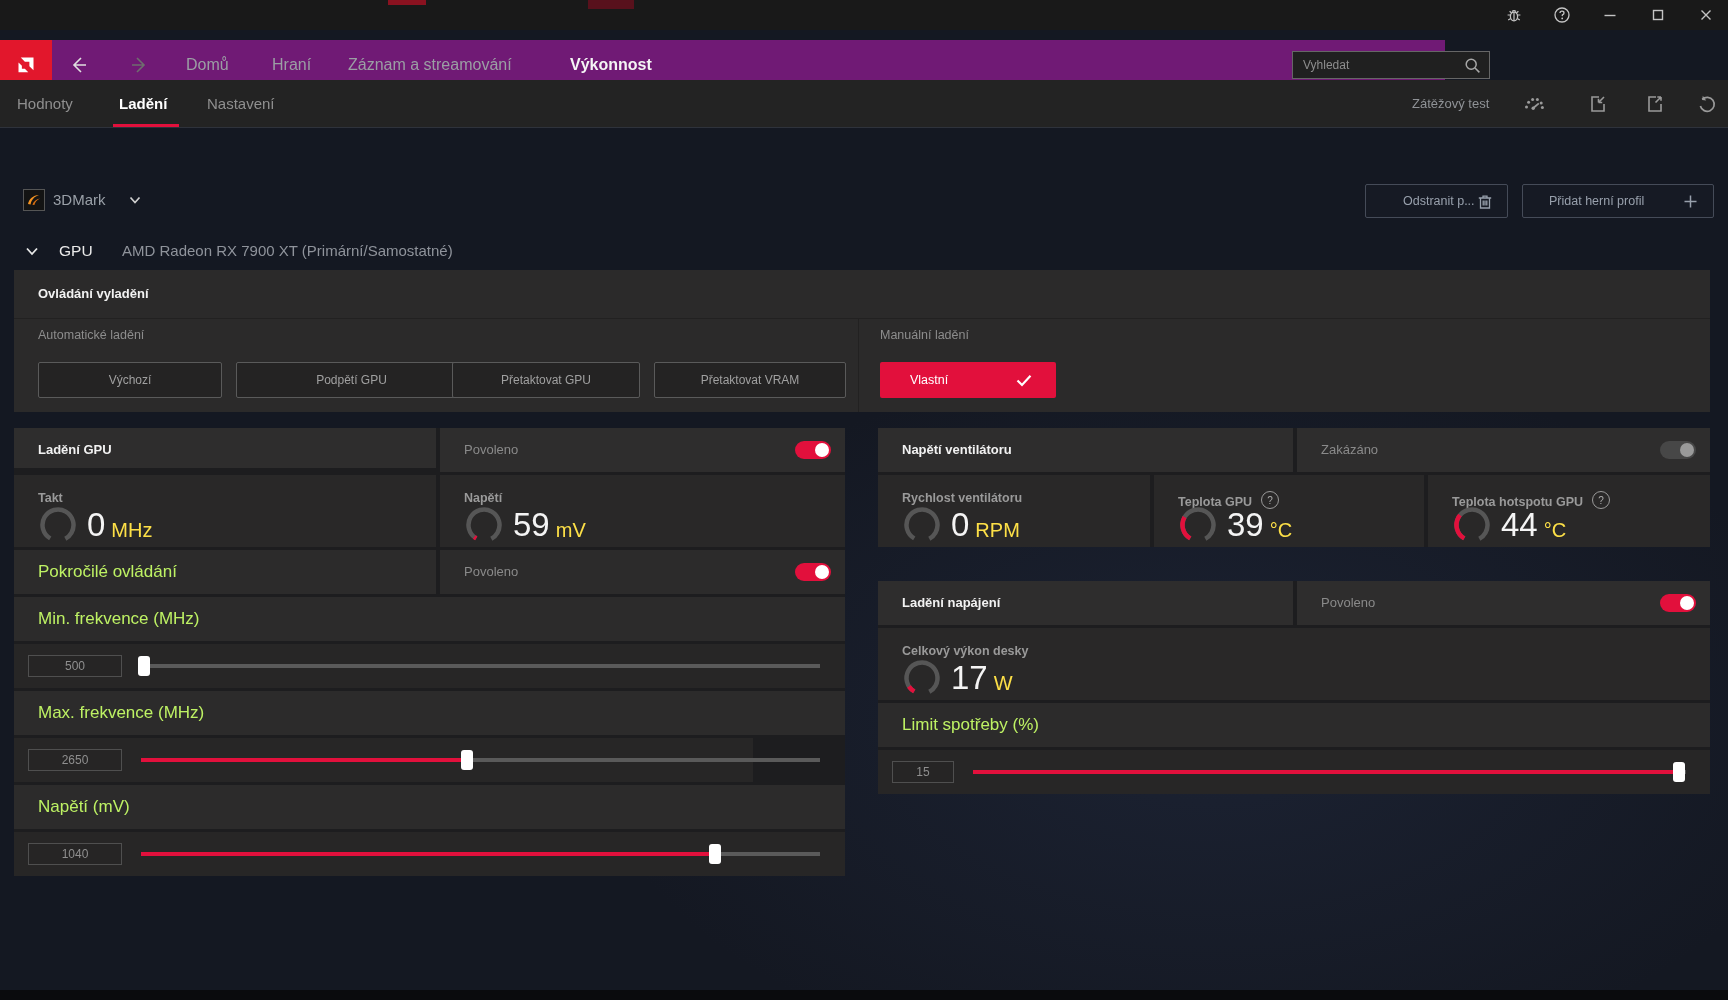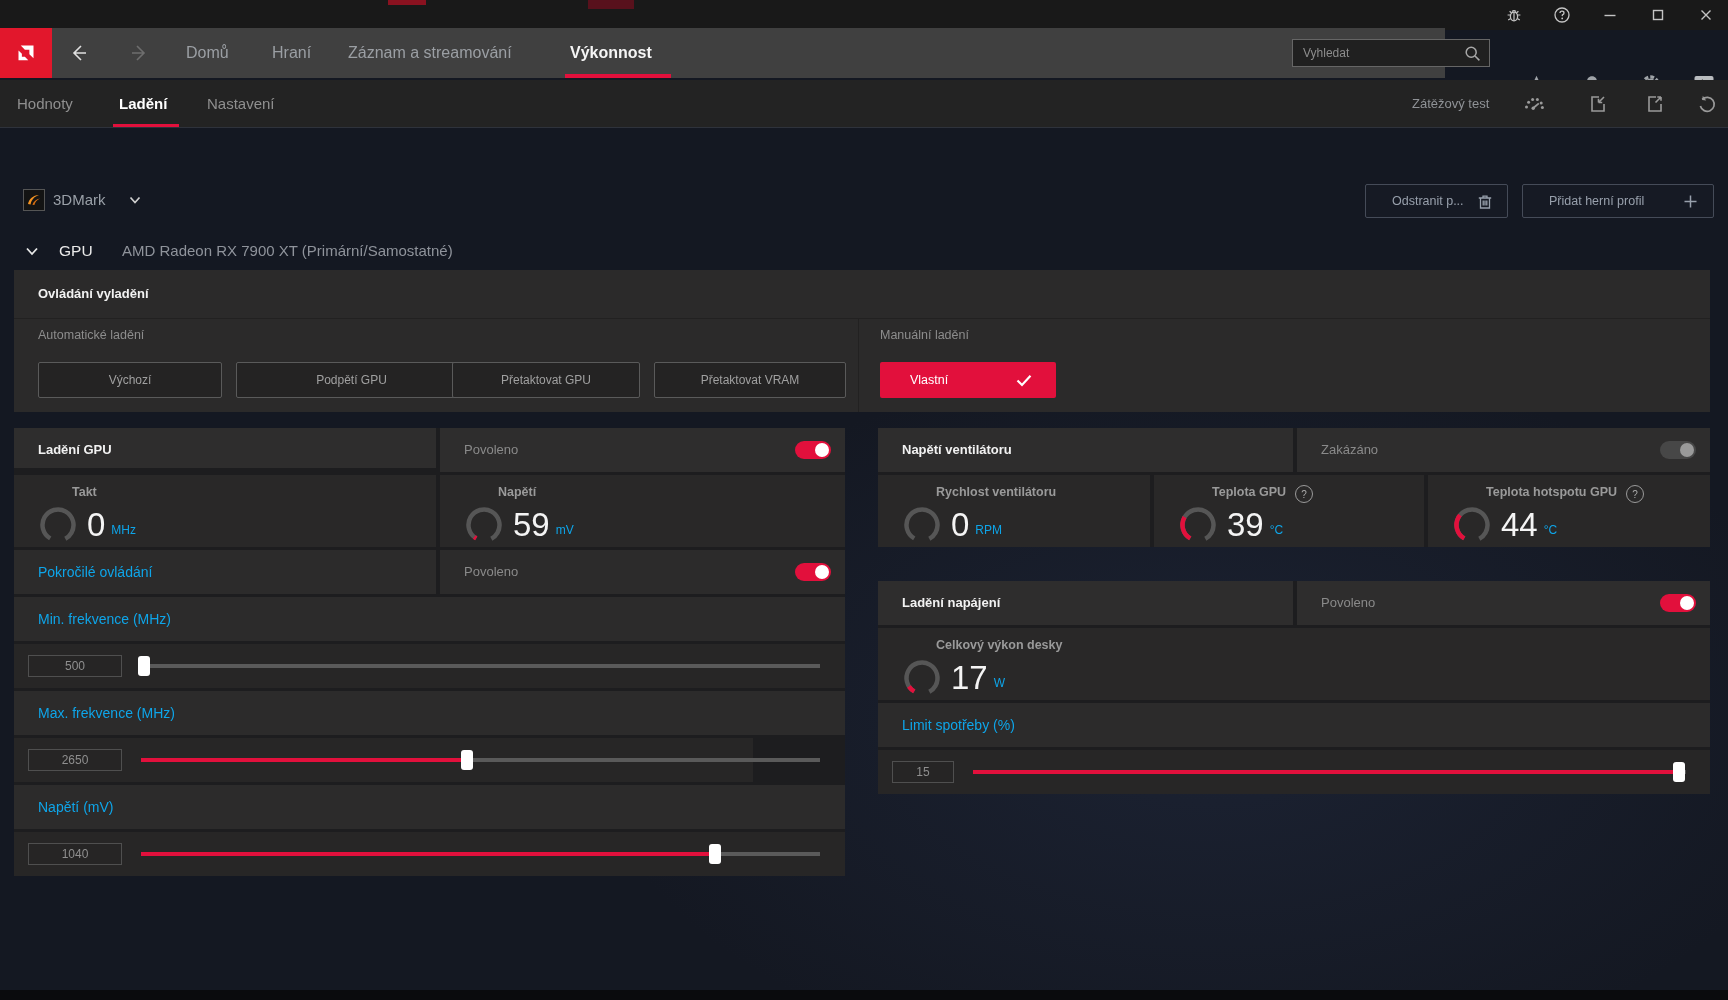--- a/index.html
+++ b/index.html
@@ -7,21 +7,21 @@
     font-family:"Liberation Sans",sans-serif;background:#141822;
     -webkit-font-smoothing:antialiased;}
   .abs{position:absolute;}
   
   #titlebar{left:0;top:0;width:1728px;height:30px;background:#191919;}
   .tb-art1{left:388px;top:0;width:38px;height:5px;background:#8a1220;}
   .tb-art2{left:588px;top:0;width:46px;height:9px;background:#6d0f1d;opacity:.75;}
   .tb-btn{top:0;width:34px;height:30px;display:flex;align-items:center;justify-content:center;cursor:pointer;}
   .tb-btn svg{stroke:#c4c4c4;fill:none;stroke-width:1.4;}
   
-  #navbar{left:0;top:28px;width:1445px;height:50px;background:#404040;}
+  #navbar{left:0;top:40px;width:1445px;height:50px;background:#701a75;}
   #logo-tile{left:0;top:0;width:52px;height:50px;background:#e2172c;display:flex;align-items:center;justify-content:center;}
   .nav-arrow{top:0;width:36px;height:50px;display:flex;align-items:center;justify-content:center;}
   .nav-item{top:0;height:50px;line-height:50px;font-size:16px;color:#9b9fa4;cursor:pointer;white-space:nowrap;}
   .nav-item.active{color:#f5f5f5;font-weight:700;}
   #nav-underline{left:565px;top:46px;width:106px;height:4px;background:#e2103c;}
   #search-box{left:1292px;top:11px;width:198px;height:28px;background:#202020;border:1px solid #666;
     display:flex;align-items:center;box-sizing:border-box;padding:0 8px;}
   #search-box input{flex:1;background:transparent;border:none;outline:none;color:#cfcfcf;
     font-size:12px;font-family:"Liberation Sans",sans-serif;}
   #search-box input::placeholder{color:#8d8d8d;}
@@ -47,25 +47,25 @@
   .gpu-name{font-size:15px;color:#8f939b;}
   
   .panel{background:#1d1d1f;}
   .cell{position:absolute;box-sizing:border-box;}
   .c-head{background:#2e2d2d;}
   .c-body{background:#292828;}
   .c-row{background:#2c2b2b;}
   .c-slider{background:#272626;}
   .head-title{position:absolute;left:24px;top:0;height:44px;line-height:44px;font-size:13px;font-weight:700;color:#f2f2f2;white-space:nowrap;}
   .head-status{position:absolute;left:24px;top:0;height:44px;line-height:44px;font-size:13px;color:#8a8a8a;}
-  .row-label{position:absolute;left:24px;top:0;height:44px;line-height:44px;font-size:14px;color:#0ea5e9;white-space:nowrap;}
-  .glabel{position:absolute;left:24px;top:10px;font-size:12.5px;font-weight:700;color:#9a9a9a;display:flex;align-items:flex-start;white-space:nowrap;margin-left:34px;}
+  .row-label{position:absolute;left:24px;top:0;height:44px;line-height:44px;font-size:17px;color:#bef264;white-space:nowrap;}
+  .glabel{position:absolute;left:24px;top:16px;font-size:12.5px;font-weight:700;color:#9a9a9a;display:flex;align-items:flex-end;white-space:nowrap;}
   .grow{position:absolute;left:24px;top:30px;display:flex;align-items:center;}
   .gval{font-size:33px;color:#f4f4f4;margin-left:9px;}
-  .gunit{font-size:12px;color:#0ea5e9;margin-left:6px;margin-top:10px;}
+  .gunit{font-size:20px;color:#fde047;margin-left:6px;margin-top:10px;}
   .garc-bg{fill:none;stroke:#565656;stroke-width:4.5;}
   .garc-fg{fill:none;stroke:#e2103c;stroke-width:4.5;}
   .help-badge{width:16px;height:16px;border:1px solid #9a9a9a;border-radius:50%;margin-left:9px;
     display:inline-flex;align-items:center;justify-content:center;font-size:10px;font-weight:400;color:#ababab;cursor:pointer;}
   
   .toggle{position:absolute;width:36px;height:18px;border-radius:9px;cursor:pointer;}
   .toggle .knob{position:absolute;top:2px;width:14px;height:14px;border-radius:50%;}
   .toggle.on{background:#e2103c;}
   .toggle.on .knob{right:2px;background:#ffffff;}
   .toggle.off{background:#474747;}
@@ -228,21 +228,21 @@
         <path d="M6.4 12.8 C7.6 9.4 10 7 14 6.4 C10.8 8 9 9.8 8.4 13 Z" fill="#d86f12"></path>
       </svg>
     </div>
     <div class="abs" id="game-name">3DMark</div>
     <div class="abs" style="left:124px;top:61px;width:22px;height:22px;display:flex;align-items:center;justify-content:center;cursor:pointer;">
       <svg class="ic" width="14" height="14" viewBox="0 0 14 14">
           <path d="M2.5 4.5 L7 9.5 L11.5 4.5" stroke="#cfcfcf" fill="none" stroke-width="1.7"></path>
         </svg>
     </div>
     <div class="abs outline-btn" style="left:1365px;width:143px;">
-      <span style="margin-left:26px">Odstranit p...</span>
+      <span style="margin-left:37px">Odstranit p...</span>
       <svg class="ic" style="margin-left:auto;margin-right:14px" width="16" height="17" viewBox="0 0 16 17">
         <path d="M3.5 5 H12.5 V15 H3.5 Z M1.8 5 H14.2 M6 5 V3.2 H10 V5 M6.2 7.4 V12.6 M8 7.4 V12.6 M9.8 7.4 V12.6" stroke="#98a0ac" fill="none" stroke-width="1.3"></path>
       </svg>
     </div>
     <div class="abs outline-btn" style="left:1522px;width:192px;">
       <span style="margin-left:26px">Přidat herní profil</span>
       <svg class="ic" style="margin-left:auto;margin-right:15px" width="15" height="15" viewBox="0 0 15 15">
         <path d="M7.5 1.5 V13.5 M1.5 7.5 H13.5" stroke="#98a0ac" stroke-width="1.5"></path>
       </svg>
     </div>

